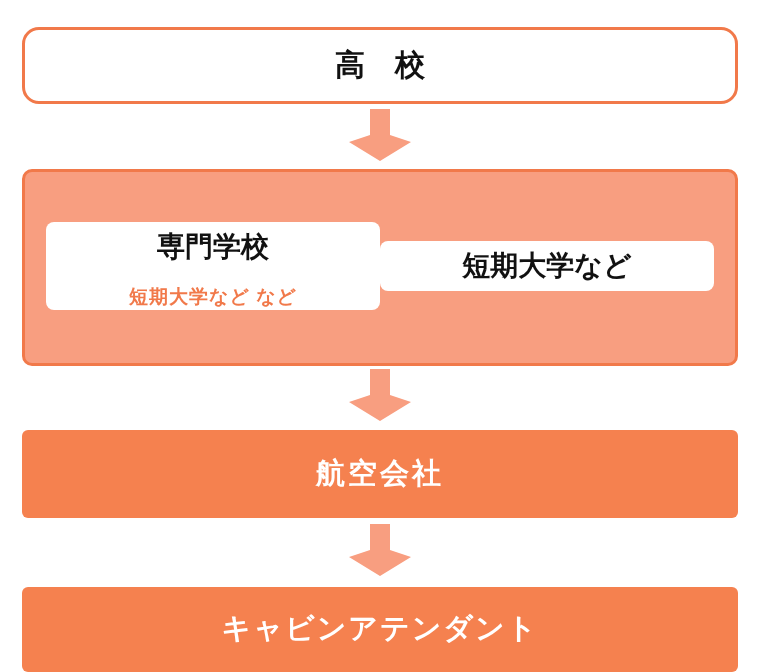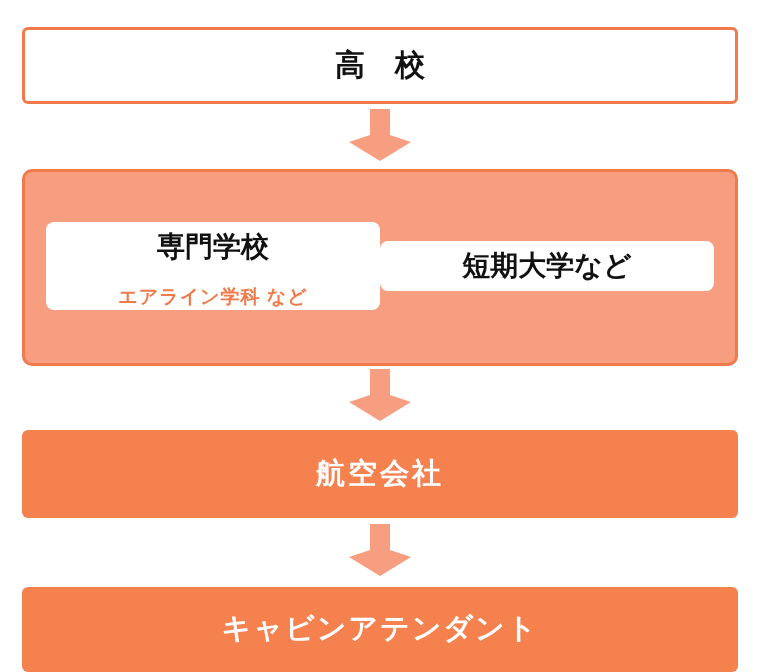--- a/index.html
+++ b/index.html
@@ -23,21 +23,21 @@
   }
   .node{
     margin-left:22px; margin-right:22px;
     display:flex; align-items:center; justify-content:center;
     text-align:center;
   }
   .outline-box{
     margin-top:27px; height:79px;
     background:var(--bg);
     border:3px solid var(--accent);
-    border-radius:6px;
+    border-radius:17px;
     font-size:30px; font-weight:bold; color:var(--text_dark);
   }
   .arrow{
     align-self:center; flex:none;
     display:block;
   }
   .arrow-1{ margin-top:5px; }
   .arrow-2{ margin-top:3px; }
   .arrow-3{ margin-top:6px; }
   .group-box{
@@ -88,21 +88,21 @@
 
   <span class="arrow arrow-1">
     <svg width="62" height="52" viewBox="0 0 62 52" aria-hidden="true">
       <path d="M21 0 H41 V26 L62 33 L31 52 L0 33 L21 26 Z"></path>
     </svg>
   </span>
 
   <div class="node group-box">
     <div class="inner-box">
       <div class="inner-title">専門学校</div>
-      <div class="inner-note">エアライン学科 など</div>
+      <div class="inner-note">短期大学など など</div>
     </div>
     <div class="inner-box">
       <div class="inner-title">短期大学など</div>
     </div>
   </div>
 
   <span class="arrow arrow-2">
     <svg width="62" height="52" viewBox="0 0 62 52" aria-hidden="true">
       <path d="M21 0 H41 V26 L62 33 L31 52 L0 33 L21 26 Z"></path>
     </svg>

